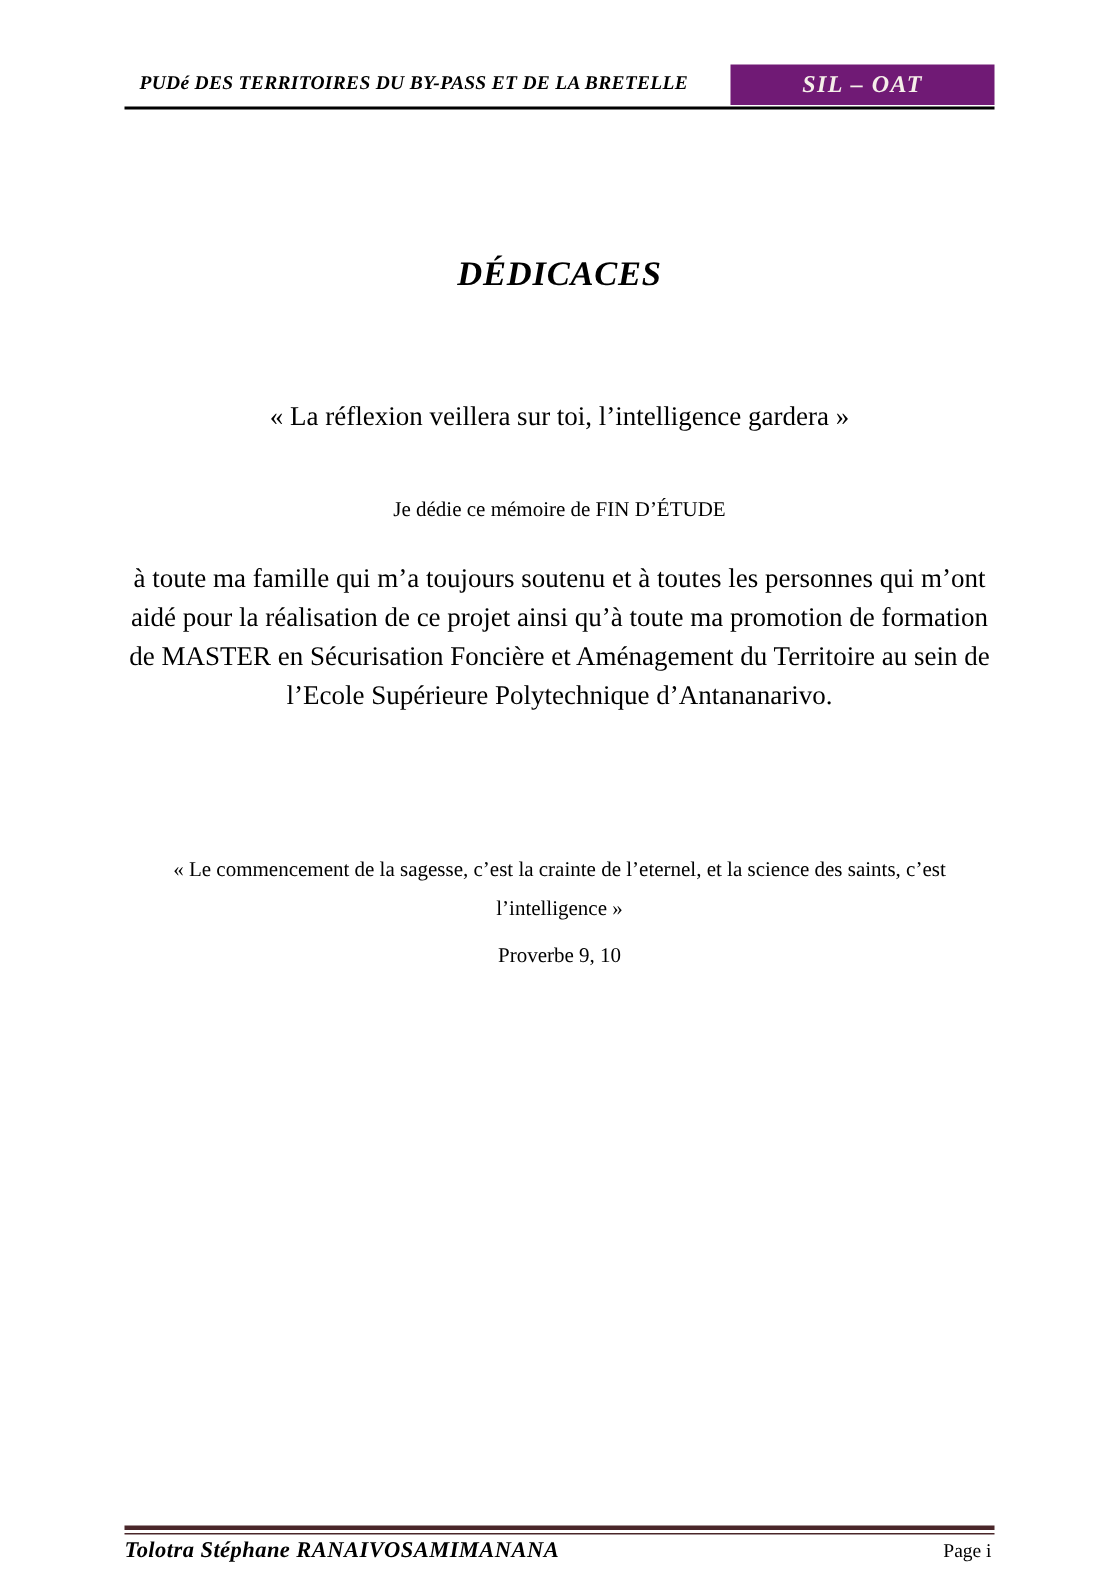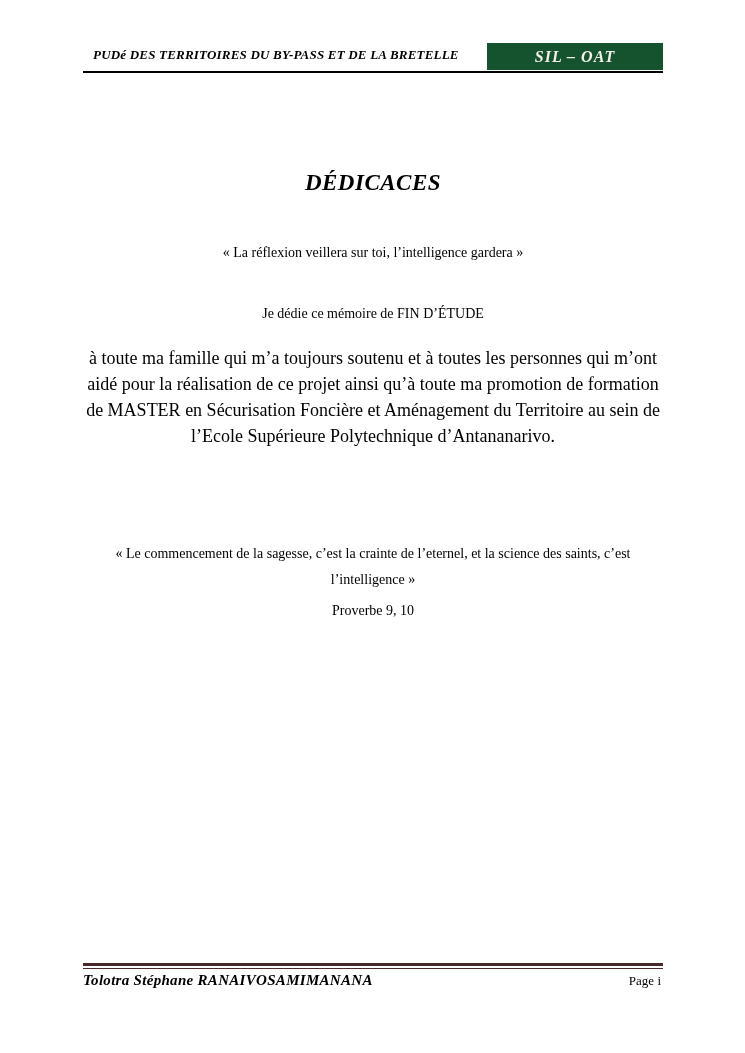--- a/index.html
+++ b/index.html
@@ -58,22 +58,22 @@
     text-align: center;
   }
   .doc-heading {
     margin-top: 170px;
     font-size: 23px;
     font-weight: bold;
     font-style: italic;
     letter-spacing: 0.5px;
   }
   .quote-1 {
-    margin-top: 49px;
-    font-size: 14px;
+    margin-top: 71px;
+    font-size: 18px;
   }
   .dedication-intro {
     margin-top: 45px;
     font-size: 14px;
   }
   .dedication-paragraph {
     margin-top: 23px;
     font-size: 18px;
     line-height: 26px;
     padding: 0 2px;
@@ -86,21 +86,21 @@
   .quote-2-source {
     margin-top: 10px;
     font-size: 14px;
   }
 
   
   .footer {
     position: absolute;
     left: 83px;
     right: 82px;
-    top: 963px;
+    top: 1017px;
   }
   .footer-rule-thick { height: 3px; }
   .footer-rule-thin  { height: 1px; margin-top: 2px; }
   .footer-row {
     margin-top: 3px;
     display: flex;
     justify-content: space-between;
     align-items: baseline;
   }
   .footer-author {
@@ -116,21 +116,21 @@
     white-space: nowrap;
   }
 </style>
 </head>
 <body>
 
 <div class="page">
 
   <div class="header">
     <div class="header-title">PUDé DES TERRITOIRES DU BY-PASS ET DE LA BRETELLE</div>
-    <div class="header-badge" style="background: #14532d; color: rgb(245, 239, 233);">SIL – OAT</div>
+    <div class="header-badge" style="background: #701a75; color: rgb(245, 239, 233);">SIL – OAT</div>
   </div>
 
   <div class="content">
     <div class="doc-heading">DÉDICACES</div>
 
     <div class="quote-1">« La réflexion veillera sur toi, l’intelligence gardera »</div>
 
     <div class="dedication-intro">Je dédie ce mémoire de FIN D’ÉTUDE</div>
 
     <div class="dedication-paragraph">à toute ma famille qui m’a toujours soutenu et à toutes les personnes qui m’ont aidé pour la réalisation de ce projet ainsi qu’à toute ma promotion de formation de MASTER  en Sécurisation Foncière et Aménagement du Territoire au sein de l’Ecole Supérieure Polytechnique d’Antananarivo.</div>

